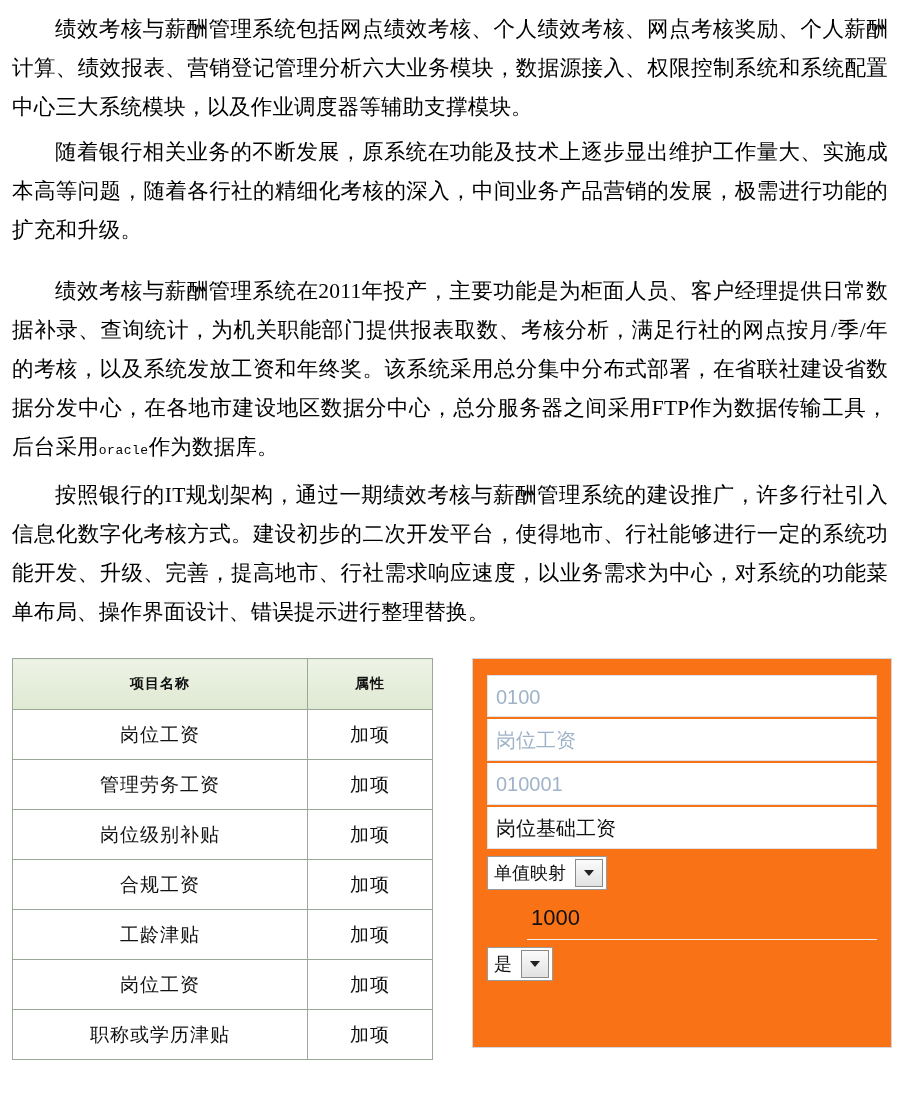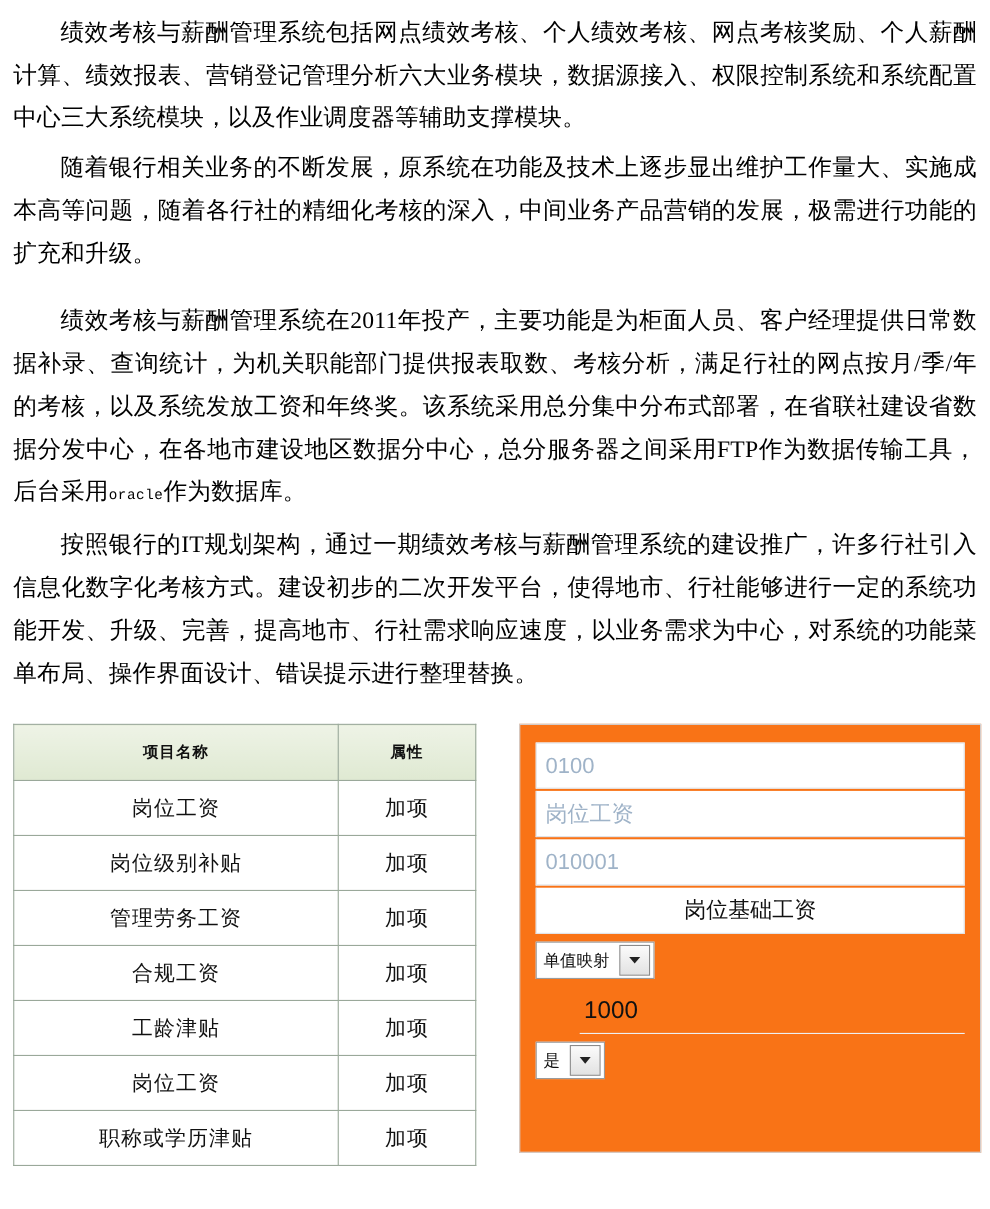--- a/index.html
+++ b/index.html
@@ -91,37 +91,37 @@
     height: 42px;
     line-height: 42px;
     padding: 0 8px;
     box-sizing: border-box;
     font-family: "Liberation Sans", sans-serif;
     font-size: 20px;
     color: #9fb3c8;
     margin-bottom: 2px;
   }
   .fld.first { border-top: 1px solid #dfe3e8; }
-  .fld.solid { color: #111; text-align: center; }
+  .fld.solid { color: #111; }
   .selrow {
     height: 44px;
     display: flex;
     align-items: center;
     margin: 2px 0;
   }
   .selbox {
     display: inline-flex;
     align-items: center;
     border: 1px solid #9b9b9b;
     background: #fff;
     height: 34px;
     padding: 0 0 0 6px;
     box-sizing: border-box;
     font-family: "Liberation Sans", sans-serif;
-    font-size: 15px;
+    font-size: 18px;
     color: #111;
   }
   .selbox .txt { padding-right: 6px; }
   .selbox .arrowbtn {
     width: 26px;
     height: 26px;
     margin: 0 3px;
     border: 1px solid #8a8a8a;
     background: linear-gradient(to bottom, #fbfbfb, #e2e2e2);
     display: inline-flex;
@@ -171,25 +171,25 @@
             <th>项目名称</th>
             <th>属性</th>
           </tr>
         </thead>
         <tbody>
           <tr>
             <td>岗位工资</td>
             <td class="attr">加项</td>
           </tr>
           <tr>
+            <td>管理劳务工资</td>
+            <td class="attr">加项</td>
+          </tr>
+          <tr>
             <td>岗位级别补贴</td>
-            <td class="attr">加项</td>
-          </tr>
-          <tr>
-            <td>管理劳务工资</td>
             <td class="attr">加项</td>
           </tr>
           <tr>
             <td>合规工资</td>
             <td class="attr">加项</td>
           </tr>
           <tr>
             <td>工龄津贴</td>
             <td class="attr">加项</td>
           </tr>

